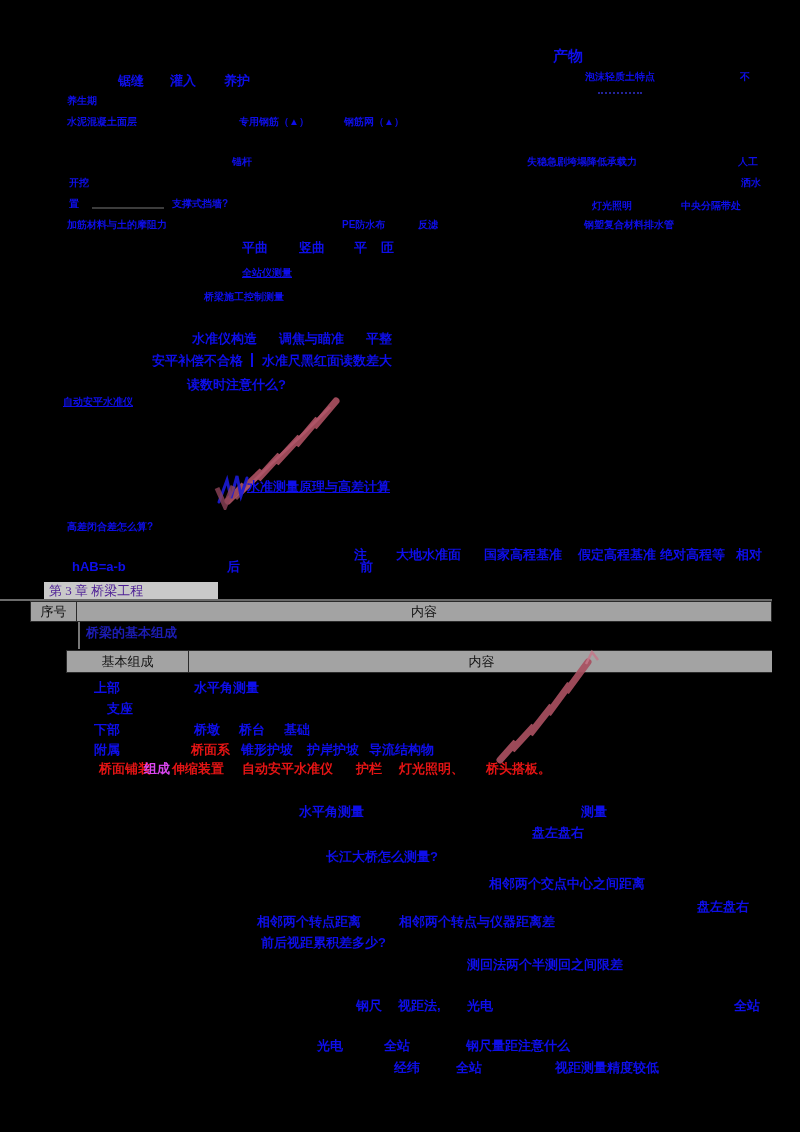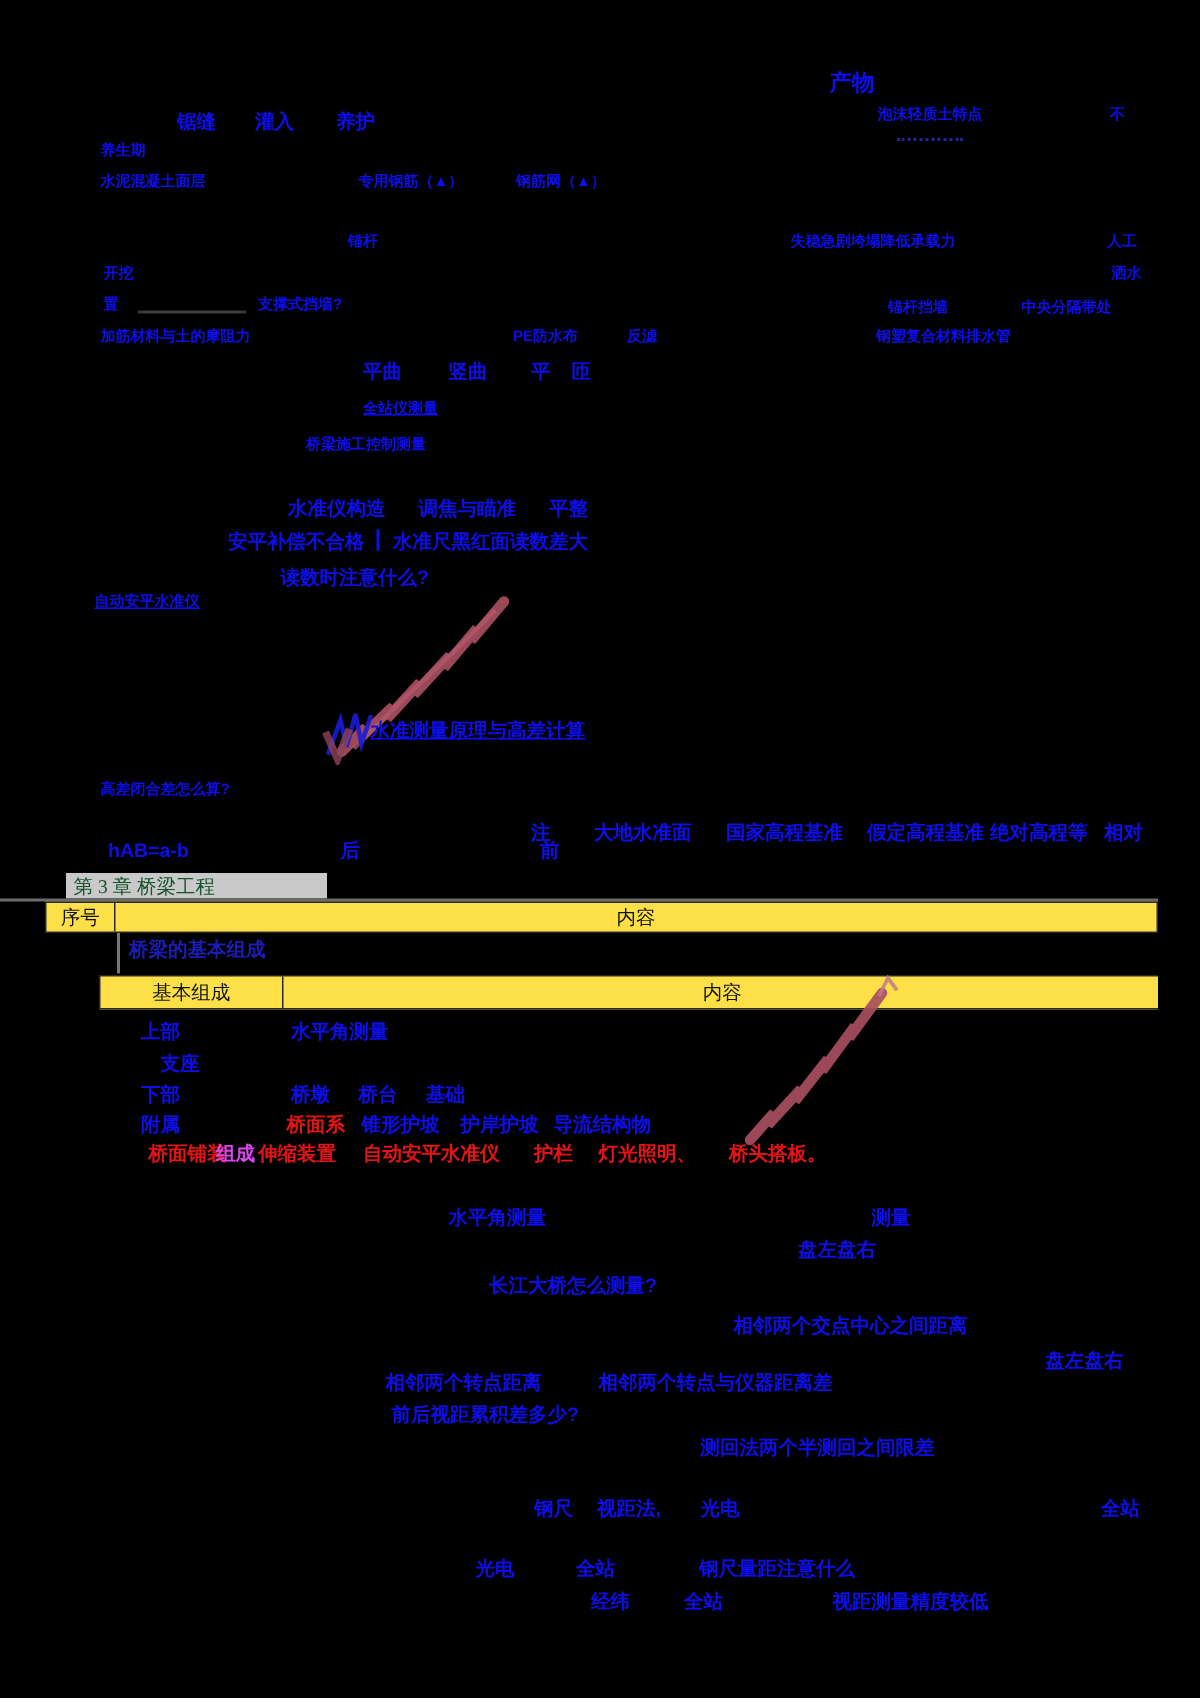--- a/index.html
+++ b/index.html
@@ -5,26 +5,26 @@
   html,body{margin:0;padding:0;background:#000;}
   .canvas{position:relative;width:772px;height:1132px;background:#000;overflow:hidden;
           font-family:"Liberation Sans",sans-serif;}
   .t{position:absolute;white-space:nowrap;line-height:1;}
   .blue{color:#0e0eea;}
   .dkblue{color:#1c1cb4;}
   .red{color:#e41414;}
   .dkred{color:#d946ef;}
   .b{font-weight:bold;}
   .u{text-decoration:underline;}.s13{font-size:13px}.s14{font-size:10px}.s15{font-size:15px}
-  .serif{font-family:"Liberation Serif",serif;color:#14532d;text-align:right;}
+  .serif{font-family:"Liberation Serif",serif;color:#4c1d95;text-align:right;}
   .hline{position:absolute;background:#3c3c3c;height:2px;}
   .vbar{position:absolute;width:2px;background:#0e0eea;}
   .dots{position:absolute;border-bottom:2px dotted #23239a;height:3px;}
   .strip{position:absolute;background:#c9c9c9;display:flex;align-items:center;padding-left:5px;box-sizing:border-box;}
-  .tbl{position:absolute;display:flex;background:#fde047;border:1px solid #2a2a2a;box-sizing:border-box;}
+  .tbl{position:absolute;display:flex;background:#a3a3a3;border:1px solid #2a2a2a;box-sizing:border-box;}
   .tbl .cell{display:flex;align-items:center;justify-content:center;font-family:"Liberation Serif",serif;
              color:#111;font-size:13px;box-sizing:border-box;}
   .tbl .c1{border-right:1px solid #2a2a2a;}
   .topline{position:absolute;left:0;width:800px;height:2px;background:#6b6b6b;}
   .vline{position:absolute;width:2px;background:#777;}
   svg{position:absolute;}
 </style>
 </head>
 <body>
 
@@ -45,21 +45,21 @@
 
   <span class="t blue b s14" style="left:232px;top:157px">锚杆</span>
   <span class="t blue b s14" style="left:527px;top:157px">失稳急剧垮塌降低承载力</span>
   <span class="t blue b s14" style="left:738px;top:157px">人工</span>
   <span class="t blue b s14" style="left:69px;top:178px">开挖</span>
   <span class="t blue b s14" style="left:741px;top:178px">洒水</span>
 
   <span class="t blue b s14" style="left:69px;top:199px">置</span>
   <div class="hline" style="left:92px;top:207px;width:72px"></div>
   <span class="t blue b s14" style="left:172px;top:199px">支撑式挡墙?</span>
-  <span class="t blue b s14" style="left:592px;top:201px">锚杆挡墙</span>
+  <span class="t blue b s14" style="left:592px;top:201px">灯光照明</span>
   <span class="t blue b s14" style="left:681px;top:201px">中央分隔带处</span>
 
   <span class="t blue b s14" style="left:67px;top:220px">加筋材料与土的摩阻力</span>
   <span class="t blue b s14" style="left:342px;top:220px">PE防水布</span>
   <span class="t blue b s14" style="left:418px;top:220px">反滤</span>
   <span class="t blue b s14" style="left:584px;top:220px">钢塑复合材料排水管</span>
 
   <span class="t blue b s13" style="left:242px;top:241px">平曲</span>
   <span class="t blue b s13" style="left:299px;top:241px">竖曲</span>
   <span class="t blue b s13" style="left:354px;top:241px">平</span>

